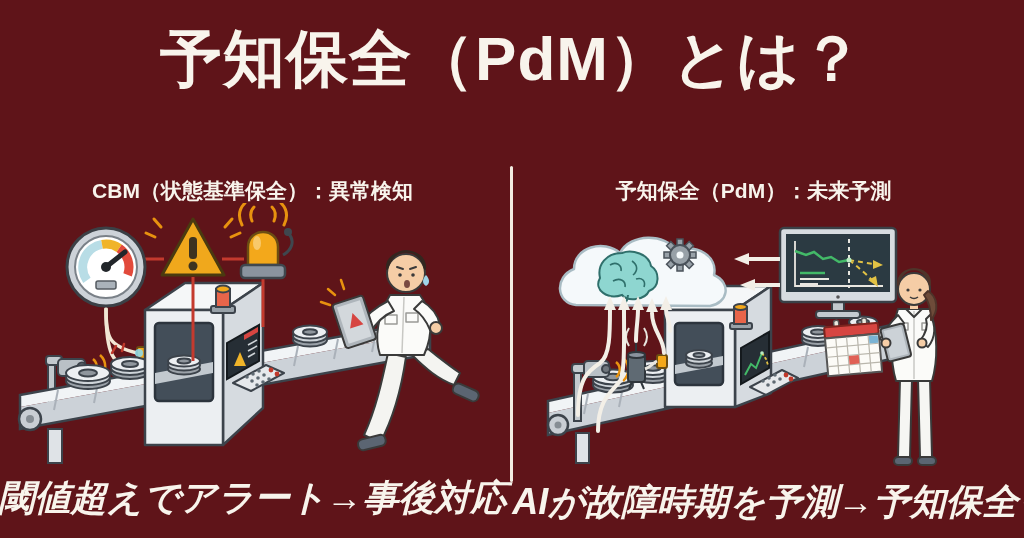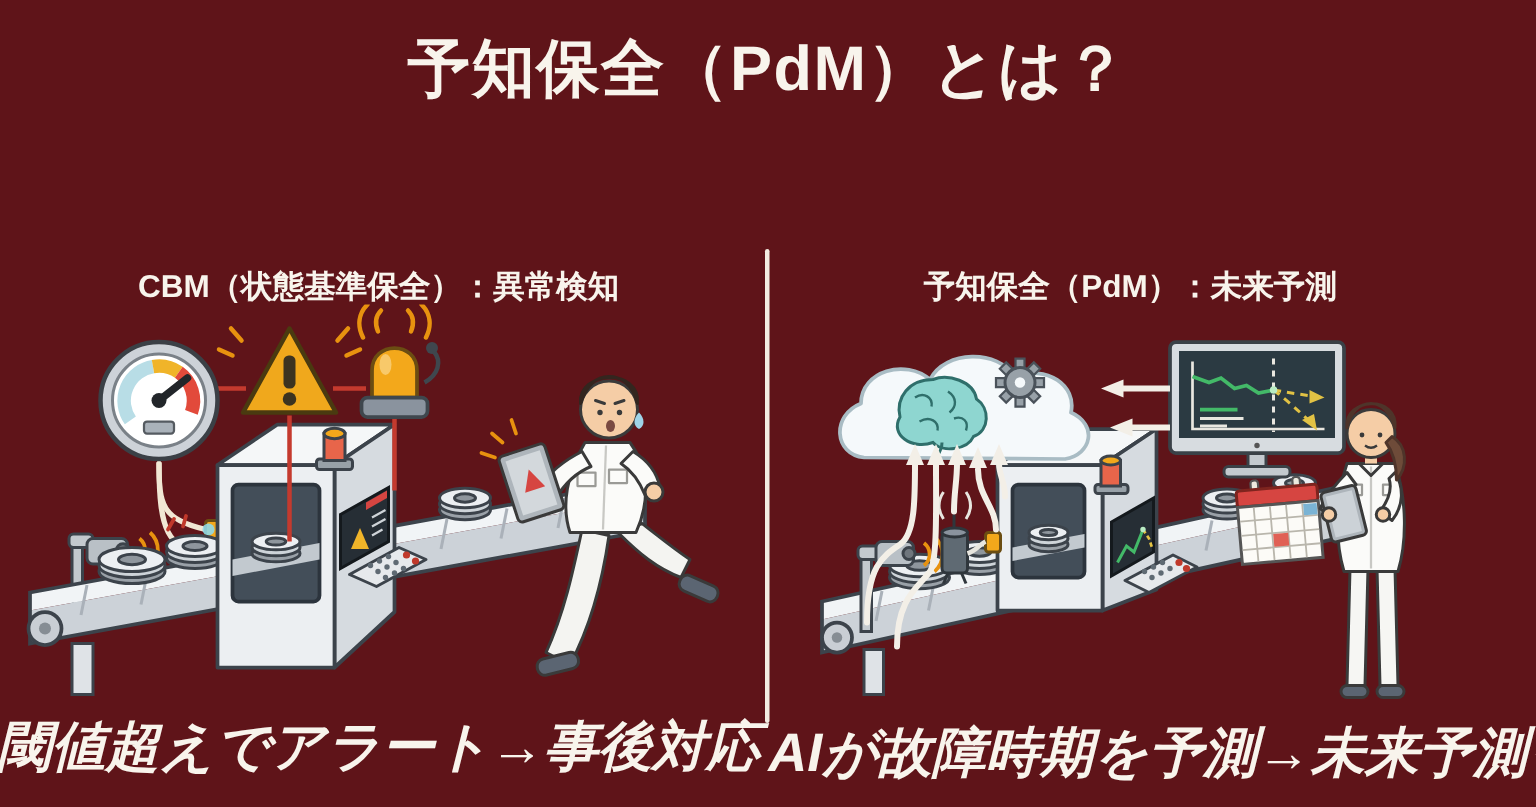--- a/index.html
+++ b/index.html
@@ -1,20 +1,20 @@
 <!DOCTYPE html>
 <html><head>
 <meta charset="utf-8">
 <style>
   html,body{margin:0;padding:0;}
   body{width:1024px;height:538px;overflow:hidden;background:#5f1419;
        font-family:"Liberation Sans","DejaVu Sans",sans-serif;position:relative;}
   .poster{position:absolute;inset:0;}
   .title{position:absolute;top:20px;left:0;width:1024px;text-align:center;
-         color:#f8f4ec;font-weight:800;font-size:42px;line-height:1.26;letter-spacing:1px;}
+         color:#f8f4ec;font-weight:800;font-size:62px;line-height:1.26;letter-spacing:1px;}
   .panel-header{position:absolute;color:#f8f4ec;font-weight:800;font-size:21px;text-align:center;white-space:nowrap;}
   #hdr-left{left:0;top:160px;width:505px;}
   #hdr-right{left:509px;top:160px;width:489px;}
   .caption{position:absolute;color:#f8f4ec;font-weight:800;font-size:36px;text-align:center;white-space:nowrap;
            display:flex;align-items:center;justify-content:center;gap:3px;font-style:italic;}
   #cap-left{left:0;top:474px;width:505px;}
   #cap-right{left:535px;top:478px;width:489px;}
   .divider{position:absolute;left:510px;top:166px;width:3px;height:316px;background:#f3ece2;border-radius:2px;}
   .scene{position:absolute;top:203px;}
   #scene-left{left:8px;}
@@ -446,19 +446,19 @@
       <circle cx="390" cy="87" r="1.6" fill="#3a3a3a" stroke="none"></circle>
       <circle cx="402" cy="87" r="1.6" fill="#3a3a3a" stroke="none"></circle>
       <path d="M392,94 Q396,97 400,94" fill="none" stroke-width="1.5"></path>
     </g>
   </svg>
 
   <div class="caption" id="cap-left">
     <span>閾値超えでアラート→事後対応</span>
   </div>
   <div class="caption" id="cap-right">
-    <span>AIが故障時期を予測→未来予測</span>
+    <span>AIが故障時期を予測→予知保全</span>
     <svg class="sparkle" viewBox="0 0 24 24">
       <path d="M12 0 C13.6 7.4 16.6 10.4 24 12 C16.6 13.6 13.6 16.6 12 24 C10.4 16.6 7.4 13.6 0 12 C7.4 10.4 10.4 7.4 12 0 Z" fill="#d59b97"></path>
     </svg>
   </div>
 
 </div>
 
 </body></html>

